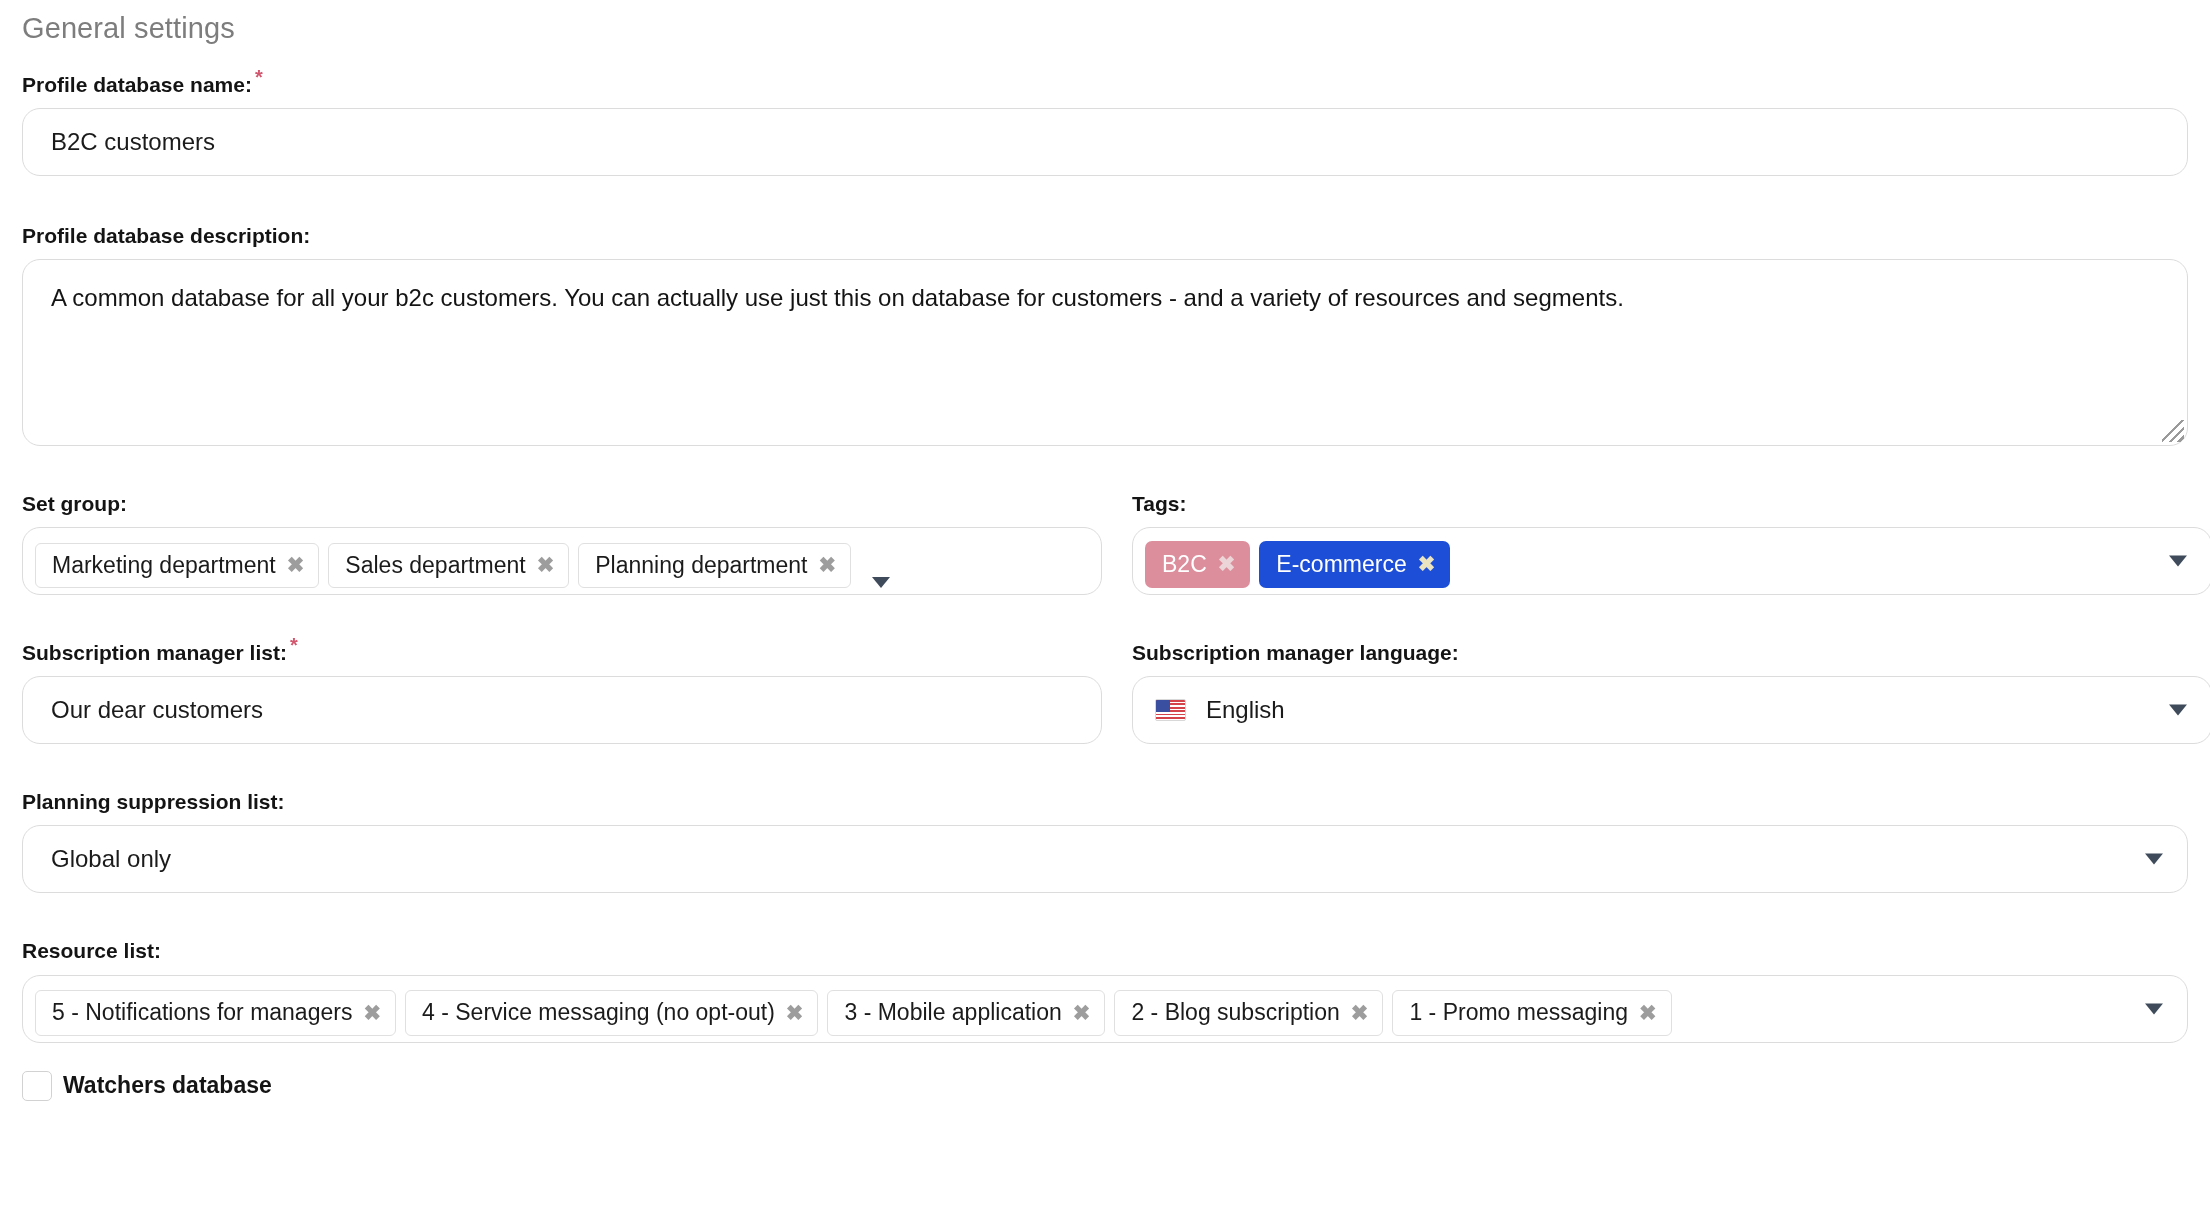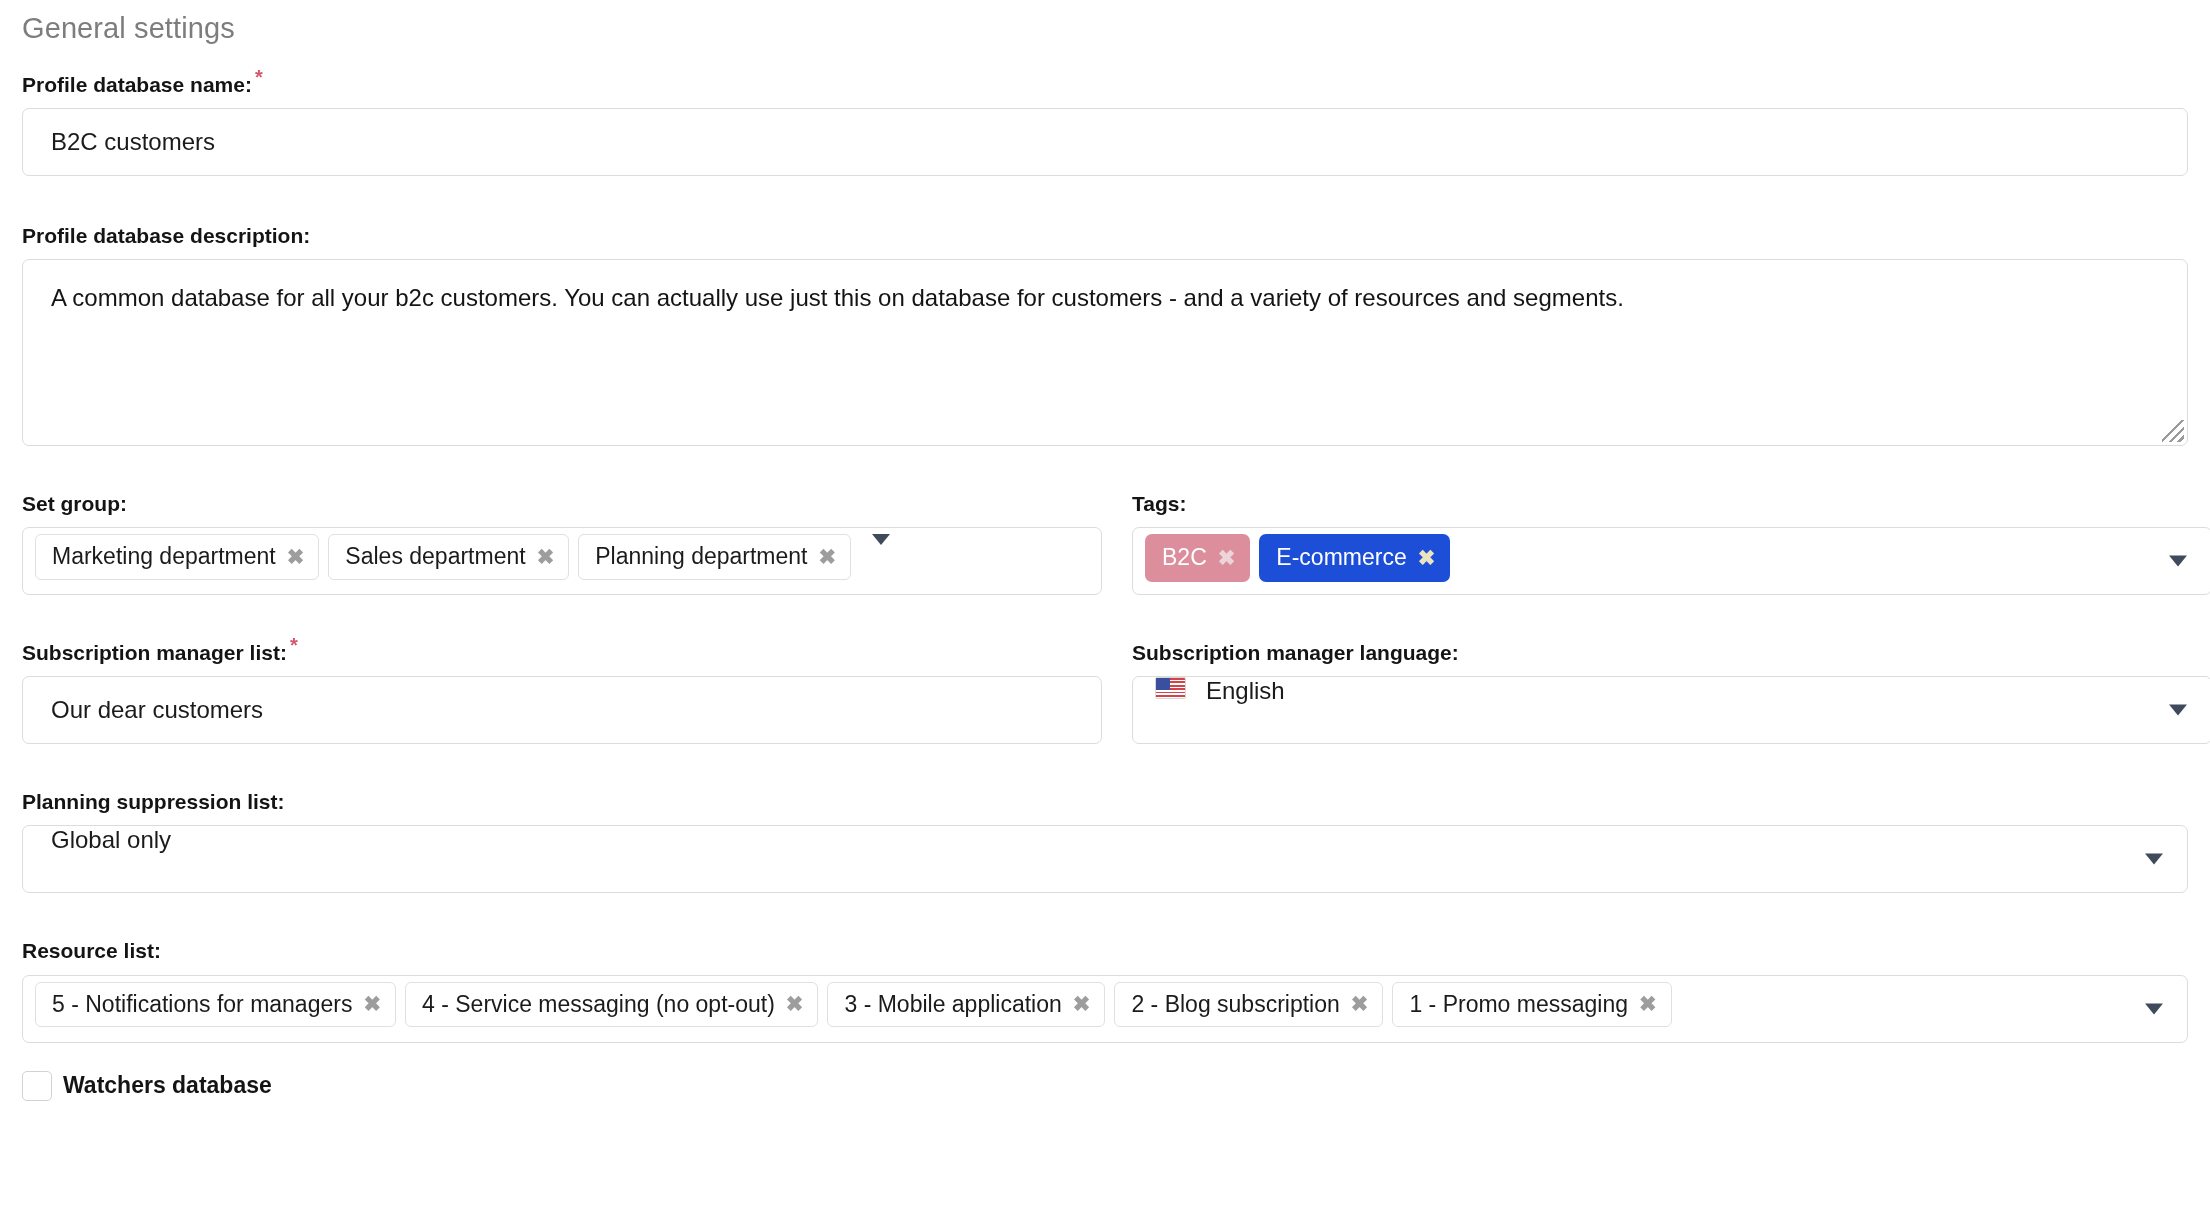--- a/index.html
+++ b/index.html
@@ -46,21 +46,21 @@
     color: #d2576e;
     font-size: 20px;
     font-weight: bold;
     vertical-align: super;
     line-height: 0;
     margin-left: 3px;
   }
 
   .control {
     border: 1px solid #dcdcdc;
-    border-radius: 7px;
+    border-radius: 18px;
     background: #fff;
     width: 100%;
     position: relative;
   }
 
   .textinput {
     height: 66px;
     display: flex;
     align-items: center;
     padding: 0 28px;
@@ -90,21 +90,21 @@
 
   .row2 {
     display: flex;
     gap: 30px;
   }
   .col { width: 1080px; flex: 0 0 1080px; }
 
   .chipfield {
     min-height: 66px;
     display: flex;
-    align-items: flex-start;
+    align-items: flex-end;
     padding: 6px 10px 6px 12px;
     gap: 9px;
     flex-wrap: nowrap;
   }
 
   .chip {
     display: inline-flex;
     align-items: center;
     gap: 11px;
     border: 1px solid #e0e0e0;
@@ -145,20 +145,21 @@
   .caret.inline {
     position: static;
     transform: none;
     margin-left: 12px;
     flex: 0 0 auto;
   }
 
   .selectline {
     height: 66px;
     display: flex;
+    align-items: center;
     padding: 0 28px;
     font-size: 24px;
     color: #1b1b1b;
   }
   .selectline.withicon { padding-left: 22px; }
 
   .flag {
     width: 31px; height: 22px;
     margin-right: 20px;
     position: relative;

